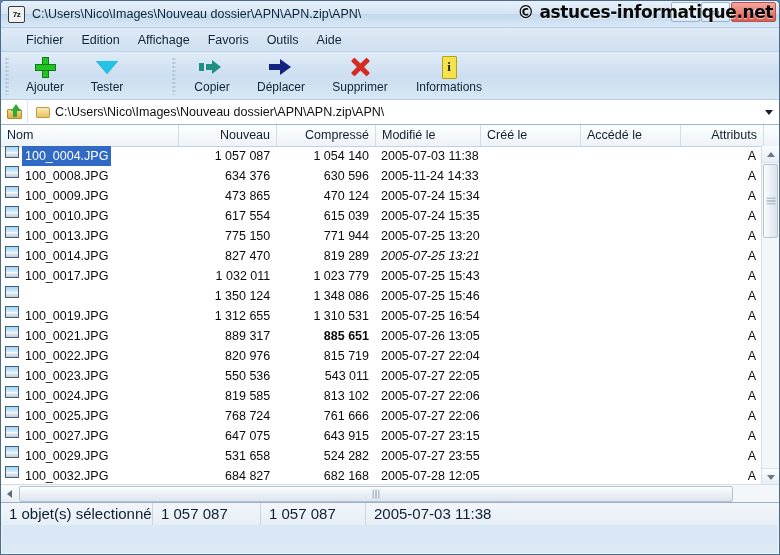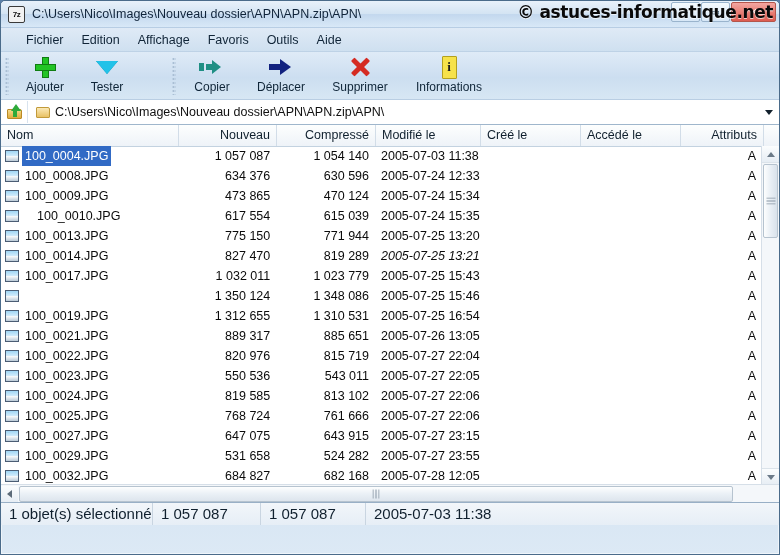--- a/index.html
+++ b/index.html
@@ -178,21 +178,21 @@
   }
   .hcell.r{text-align:right;}
 
   .rows{position:absolute;left:0;top:21px;right:17px;bottom:17px;overflow:hidden;}
   .row{display:flex;height:20px;align-items:center;cursor:default;}
   .cell{
     height:20px;line-height:20px;font-size:12.5px;color:#0b0b0b;
     box-sizing:border-box;padding:0 6px;white-space:nowrap;overflow:hidden;
   }
   .cell.r{text-align:right;}
-  .c-name{display:flex;align-items:center;padding-left:4px;}
+  .c-name{display:flex;padding-left:4px;}
   .jpg-ico{
     width:14px;height:12px;flex:0 0 auto;margin-right:4px;box-sizing:border-box;
     border:1px solid #4b5d74;
     background:linear-gradient(to bottom,#9fd6f5 0%,#cfeafb 46%,#ffffff 47%,#b9c9d6 100%);
   }
   .nm{padding:0 2px;}
   .row.sel .nm{background:#316ac5;color:#fff;}
   .row.sel .nm{box-shadow:0 0 0 1px #316ac5;}
 
   
@@ -371,39 +371,39 @@
           <div class="cell" style="width: 100px;"></div>
           <div class="cell r" style="width: 83px;">A</div>
         </div>
         <div class="row">
           <div class="cell c-name" style="width: 178px;">
             <div class="jpg-ico"></div>
             <span class="nm">100_0008.JPG</span>
           </div>
           <div class="cell r" style="width: 98px;">634 376</div>
           <div class="cell r" style="width: 99px;">630 596</div>
-          <div class="cell" style="width: 105px;">2005-07-24 12:33</div>
+          <div class="cell" style="width: 105px;">2005-11-24 14:33</div>
           <div class="cell" style="width: 100px;"></div>
           <div class="cell" style="width: 100px;"></div>
           <div class="cell r" style="width: 83px;">A</div>
         </div>
         <div class="row">
           <div class="cell c-name" style="width: 178px;">
             <div class="jpg-ico"></div>
             <span class="nm">100_0009.JPG</span>
           </div>
           <div class="cell r" style="width: 98px;">473 865</div>
           <div class="cell r" style="width: 99px;">470 124</div>
           <div class="cell" style="width: 105px;">2005-07-24 15:34</div>
           <div class="cell" style="width: 100px;"></div>
           <div class="cell" style="width: 100px;"></div>
           <div class="cell r" style="width: 83px;">A</div>
         </div>
         <div class="row">
-          <div class="cell c-name" style="width: 178px; gap: 12px;">
+          <div class="cell c-name" style="width: 178px;">
             <div class="jpg-ico"></div>
             <span class="nm">100_0010.JPG</span>
           </div>
           <div class="cell r" style="width: 98px;">617 554</div>
           <div class="cell r" style="width: 99px;">615 039</div>
           <div class="cell" style="width: 105px;">2005-07-24 15:35</div>
           <div class="cell" style="width: 100px;"></div>
           <div class="cell" style="width: 100px;"></div>
           <div class="cell r" style="width: 83px;">A</div>
         </div>
@@ -465,21 +465,21 @@
           <div class="cell" style="width: 100px;"></div>
           <div class="cell" style="width: 100px;"></div>
           <div class="cell r" style="width: 83px;">A</div>
         </div>
         <div class="row">
           <div class="cell c-name" style="width: 178px;">
             <div class="jpg-ico"></div>
             <span class="nm">100_0021.JPG</span>
           </div>
           <div class="cell r" style="width: 98px;">889 317</div>
-          <div class="cell r" style="width: 99px;">885 651</div>
+          <div class="cell r" style="width: 99px; font-weight: bold;">885 651</div>
           <div class="cell" style="width: 105px;">2005-07-26 13:05</div>
           <div class="cell" style="width: 100px;"></div>
           <div class="cell" style="width: 100px;"></div>
           <div class="cell r" style="width: 83px;">A</div>
         </div>
         <div class="row">
           <div class="cell c-name" style="width: 178px;">
             <div class="jpg-ico"></div>
             <span class="nm">100_0022.JPG</span>
           </div>

